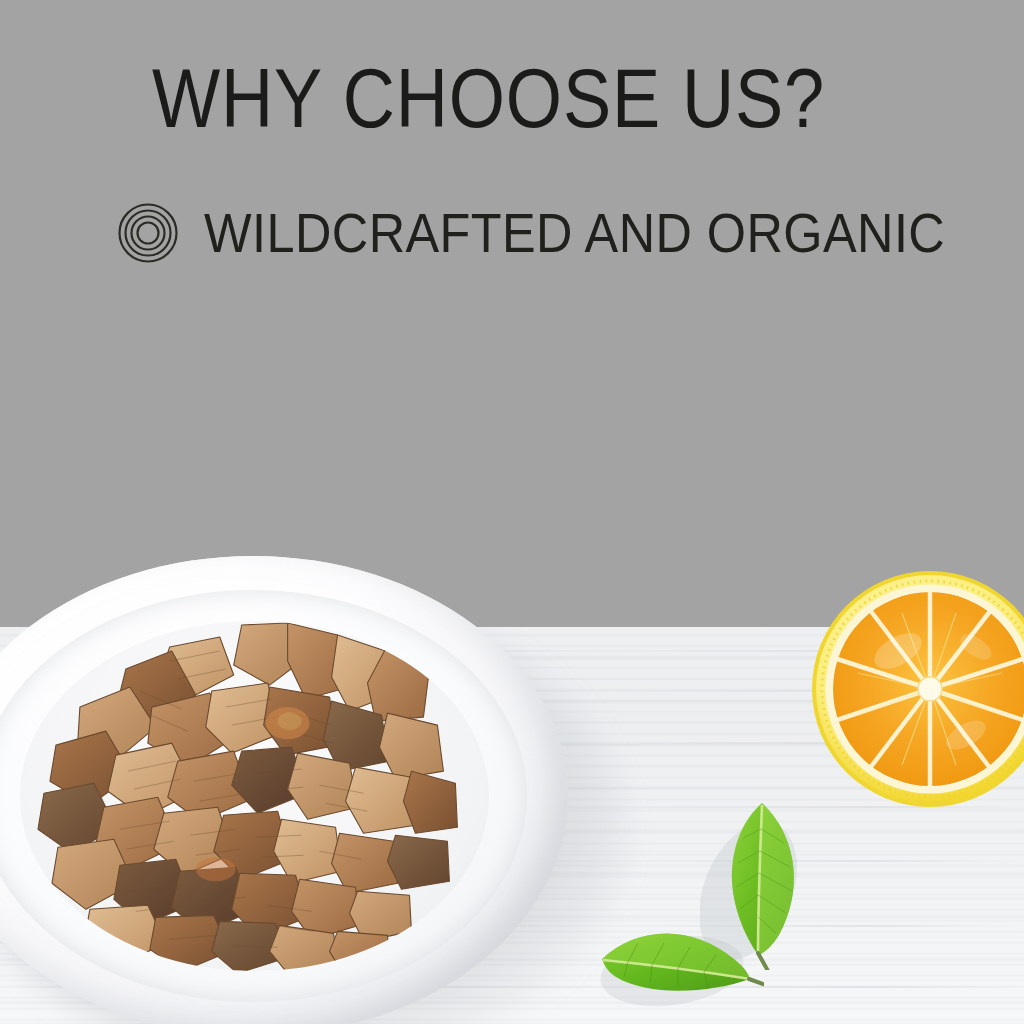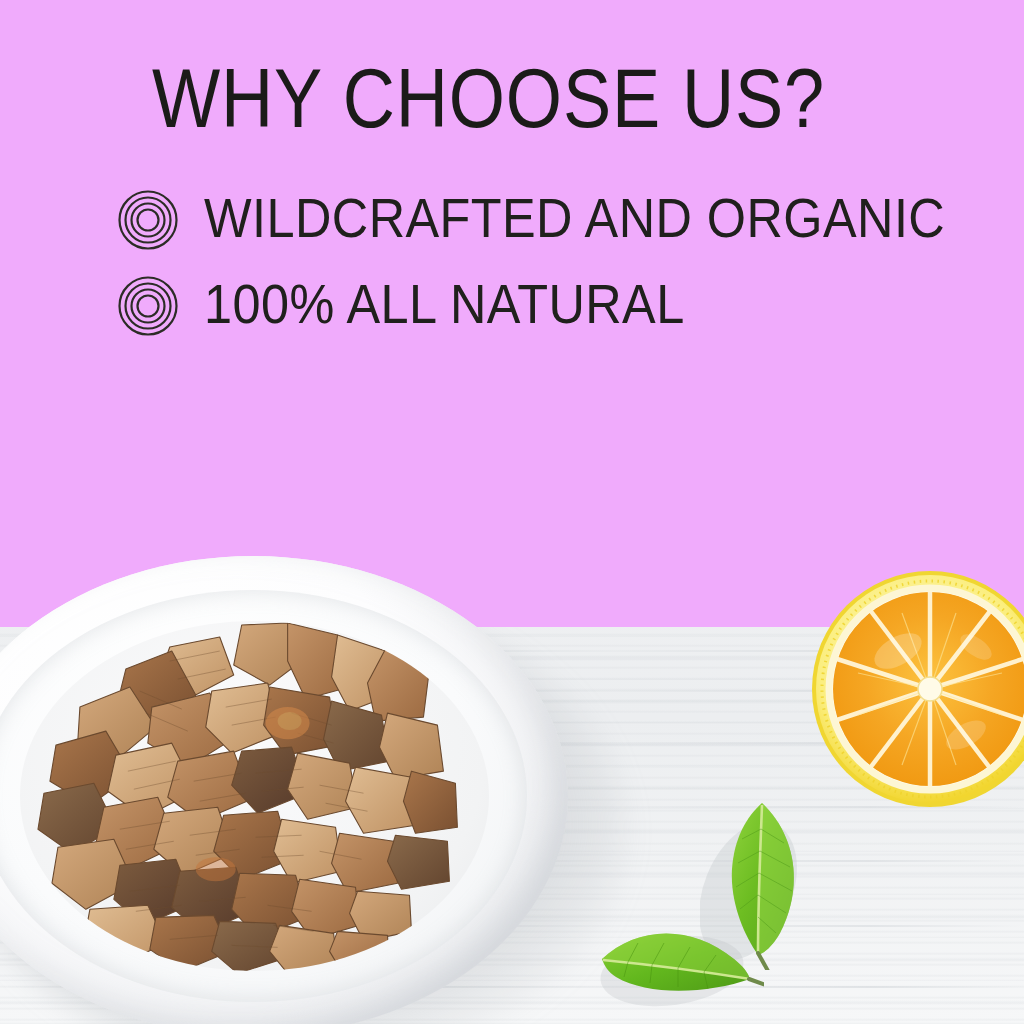--- a/index.html
+++ b/index.html
@@ -47,21 +47,21 @@
     height: 2px;
     background: linear-gradient(90deg, rgba(198,203,208,0) 0%, rgba(198,203,208,0.45) 25%, rgba(198,203,208,0.1) 60%, rgba(198,203,208,0.38) 85%, rgba(198,203,208,0) 100%);
   }
 
   
   .panel {
     position: absolute;
     left: 0; top: 0;
     width: 1024px;
     height: 627px;
-    background: #f0abfc;
+    background: #a3a3a3;
     z-index: 3;
   }
 
   .panel-title {
     position: absolute;
     left: 152px;
     top: 56px;
     font-size: 84px;
     line-height: 1.0;
     letter-spacing: 1px;
@@ -75,21 +75,21 @@
   .feature-list {
     position: absolute;
     left: 118px;
     top: 190px;
     width: 880px;
   }
   .feature-row {
     position: relative;
     height: 86px;
     display: flex;
-    align-items: flex-start;
+    align-items: center;
   }
   .bullet-icon {
     width: 60px;
     height: 60px;
     flex: 0 0 60px;
     display: block;
   }
   .feature-label {
     font-size: 56px;
     line-height: 1;
@@ -380,30 +380,17 @@
               <circle cx="30" cy="30" r="16.5"></circle>
               <circle cx="30" cy="30" r="10.5"></circle>
             </g>
           </svg>
         </span>
         <span class="feature-label">WILDCRAFTED AND ORGANIC</span>
       </div>
 
 
 
-      <div class="feature-row">
-        <span class="bullet-icon">
-          <svg viewBox="0 0 60 60" width="60" height="60">
-            <g fill="none" stroke="#2c2c26" stroke-width="2.2">
-              <circle cx="30" cy="30" r="28.5"></circle>
-              <circle cx="30" cy="30" r="22.5"></circle>
-              <circle cx="30" cy="30" r="16.5"></circle>
-              <circle cx="30" cy="30" r="10.5"></circle>
-            </g>
-          </svg>
-        </span>
-        <span class="feature-label">100% ALL NATURAL</span>
-      </div>
 
     </div>
   </div>
 
 </div>
 
 </body></html>

